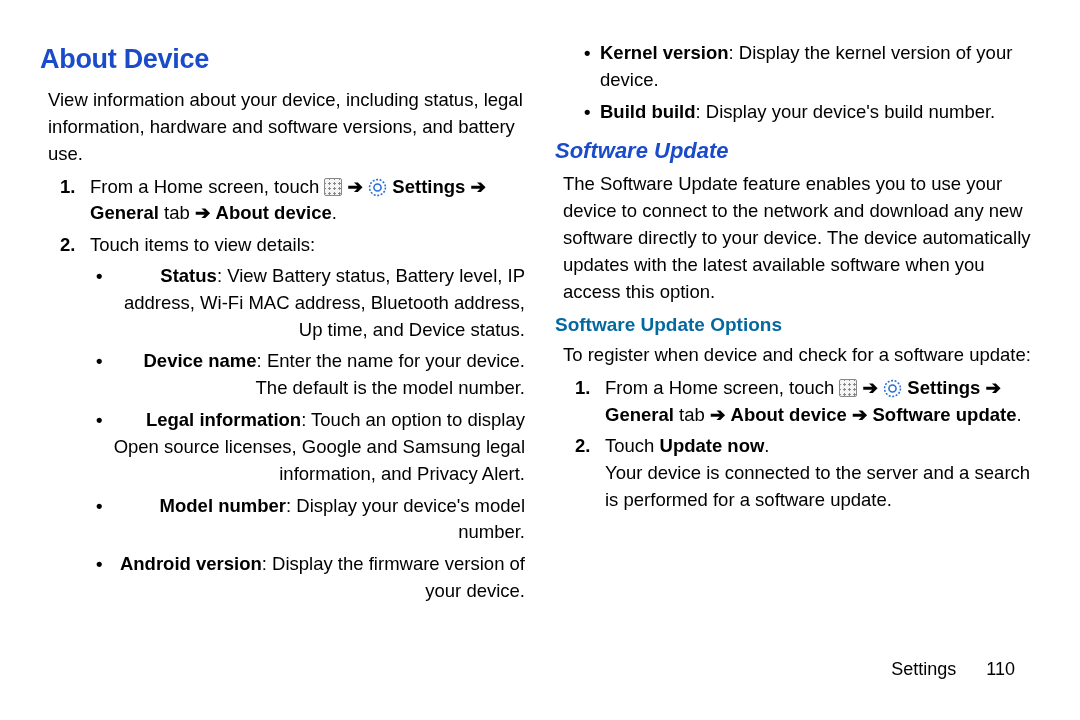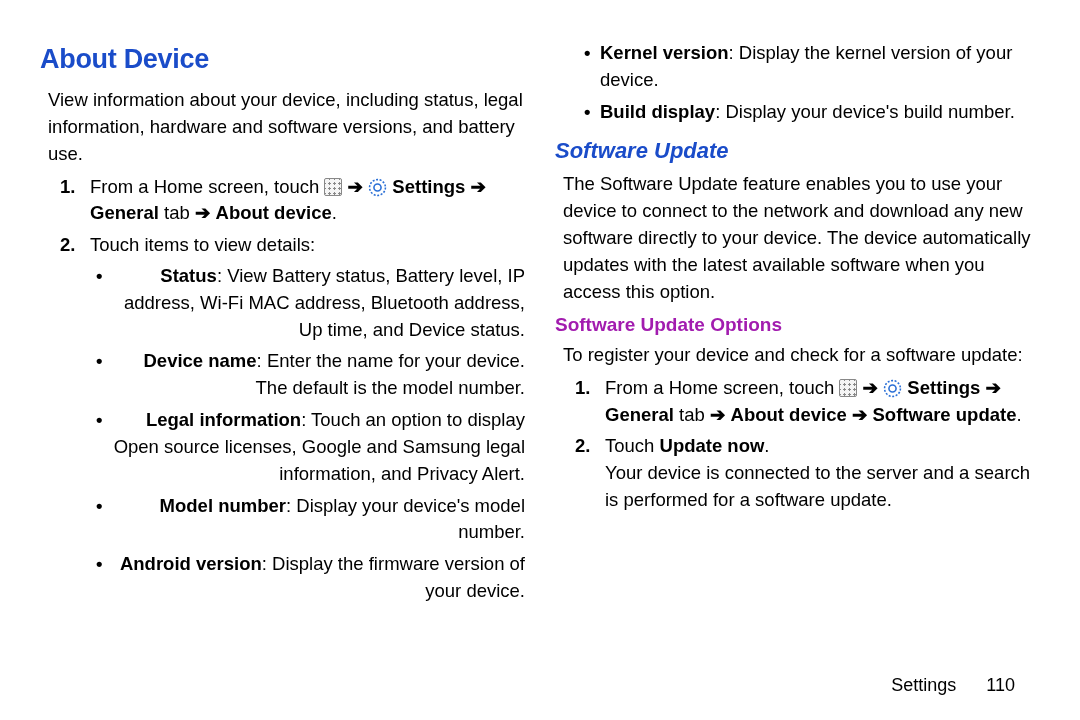--- a/index.html
+++ b/index.html
@@ -32,21 +32,21 @@
       font-size: 22px;
       font-weight: 900;
       font-style: italic;
       color: #1a4cc9;
       margin-top: 10px;
       margin-bottom: 4px;
     }
     .h3 {
       font-size: 19px;
       font-weight: 900;
-      color: #a21caf;
+      color: #0369a1;
       margin-top: 6px;
       margin-bottom: 3px;
     }
     .intro { margin-left: 8px; margin-bottom: 6px; }
     ol { list-style: none; margin-left: 50px; }
     ol > li { position: relative; margin-bottom: 5px; }
     ol > li .num {
       position: absolute;
       left: -30px;
       font-weight: bold;
@@ -85,21 +85,21 @@
     }
     .icon-settings {
       display: inline-block;
       width: 19px; height: 19px;
       vertical-align: -4px;
       position: relative;
     }
     .icon-settings svg { width: 19px; height: 19px; display: block; }
     .footer {
       position: absolute;
-      bottom: 22px;
+      bottom: 38px;
       right: 65px;
       font-size: 18px;
       text-align: center;
     }
     .footer .sec { margin-right: 25px; }
   </style>
 </head>
 <body>
 
 <div class="columns">
@@ -129,28 +129,28 @@
         <li><b>Device name</b><span>: Enter the name for your device. The default is the model number.</span></li>
         <li><b>Legal information</b><span>: Touch an option to display Open source licenses, Google and Samsung legal information, and Privacy Alert.</span></li>
         <li><b>Model number</b><span>: Display your device's model number.</span></li>
         <li><b>Android version</b><span>: Display the firmware version of your device.</span></li>
       </ul>
     </li>
   </ol>
 
   <ul class="top">
     <li><b>Kernel version</b><span>: Display the kernel version of your device.</span></li>
-    <li><b>Build display</b><span>: Display your device's build number.</span></li>
+    <li><b>Build build</b><span>: Display your device's build number.</span></li>
   </ul>
 
   <div class="h2">Software Update</div>
   <p class="intro">The Software Update feature enables you to use your device to connect to the network and download any new software directly to your device. The device automatically updates with the latest available software when you access this option.</p>
 
   <div class="h3">Software Update Options</div>
-  <p class="intro">To register your device and check for a software update:</p>
+  <p class="intro">To register when device and check for a software update:</p>
 
   <ol>
     <li>
       <span class="num">1.</span>
       <span>From a Home screen, touch </span>
       <span class="icon-apps"></span>
       <span class="arrow">➔</span>
       <span class="icon-settings"><svg viewBox="0 0 24 24">
             <circle cx="12" cy="12" r="10" fill="none" stroke="#2a6fd6" stroke-width="2" stroke-dasharray="2.5 2"></circle>
             <circle cx="12" cy="12" r="4.5" fill="none" stroke="#2a6fd6" stroke-width="2"></circle>

